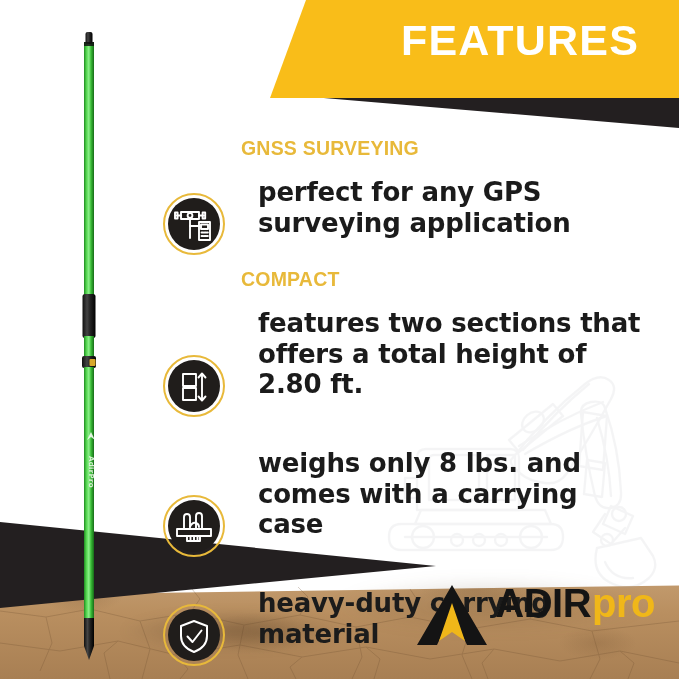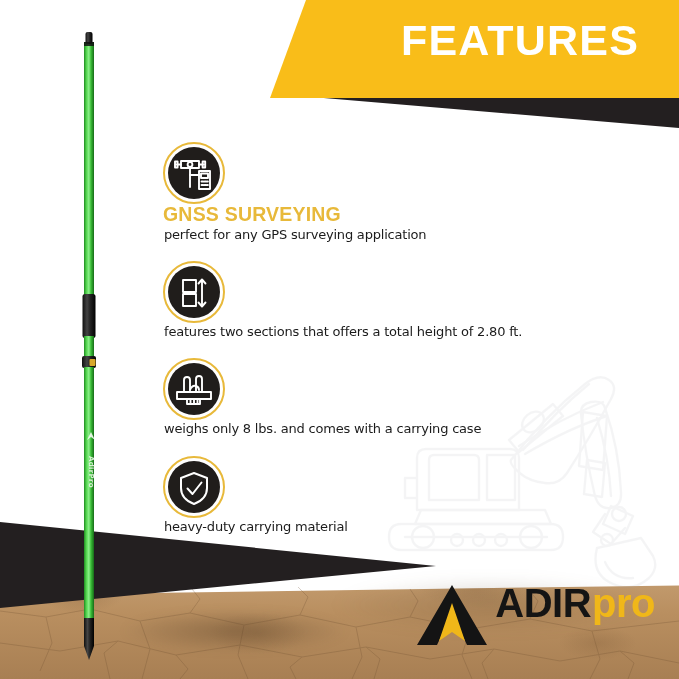--- a/index.html
+++ b/index.html
@@ -63,23 +63,22 @@
     opacity:.10;
     z-index:1;
   }
 
   
   .features{
     position:absolute;left:163px;top:138px;width:500px;
     z-index:5;
   }
   .feature{
-    display:flex;align-items:flex-start;
+    display:flex;align-items:flex-end;
     margin-bottom:14px;
-    flex-direction:column;
   }
   .feature .badge{
     flex:0 0 auto;width:62px;height:62px;position:relative;margin-right:16px;margin-top:4px;
   }
   .badge .ring{
     position:absolute;inset:0;border-radius:50%;
     border:2.5px solid #e8b93a;
     box-sizing:border-box;
   }
   .badge .disc{
@@ -90,26 +89,26 @@
   .feature .txt{flex:1 1 auto;padding-top:0;}
   .feature h3{
     margin:0 0 1px 0;
     color:#e8b93a;
     font-size:19.5px;font-weight:700;letter-spacing:.2px;
     font-family:"Liberation Sans",sans-serif;
     text-transform:uppercase;
     line-height:1.12;
   }
   .feature p{
-    margin:1px;
+    margin:17px;
     color:#1b1b1b;
-    font-size:13px;
+    font-size:26px;
     line-height:1.18;
     font-family:"DejaVu Sans",sans-serif;
-    font-weight:400;
+    font-weight:700;
     letter-spacing:-.2px;
   }
 
   
   .pole{position:absolute;left:78px;top:26px;width:22px;height:640px;z-index:4;}
 
   
   .brand{
     position:absolute;right:24px;bottom:32px;
     display:flex;align-items:flex-start;z-index:7;
@@ -289,20 +288,21 @@
           <g fill="none" stroke="#ffffff" stroke-width="1.9" stroke-linejoin="round" stroke-linecap="round">
             <path d="M15 14 h13 v12 h-13 z"></path>
             <path d="M15 28 h13 v12 h-13 z"></path>
             <path d="M34 14 v26"></path>
             <path d="M30.5 17.5 L34 13.5 L37.5 17.5"></path>
             <path d="M30.5 36.5 L34 40.5 L37.5 36.5"></path>
           </g>
         </svg>
       </div>
       <div class="txt">
+        <h3>COMPACT</h3>
         <p>features two sections that offers a total height of 2.80 ft.</p>
       </div>
     </div>
 
     <div class="feature">
       <div class="badge">
         <div class="ring"></div>
         <div class="disc"></div>
         <svg viewBox="0 0 52 52">
           <g fill="none" stroke="#ffffff" stroke-width="1.9" stroke-linejoin="round" stroke-linecap="round">

